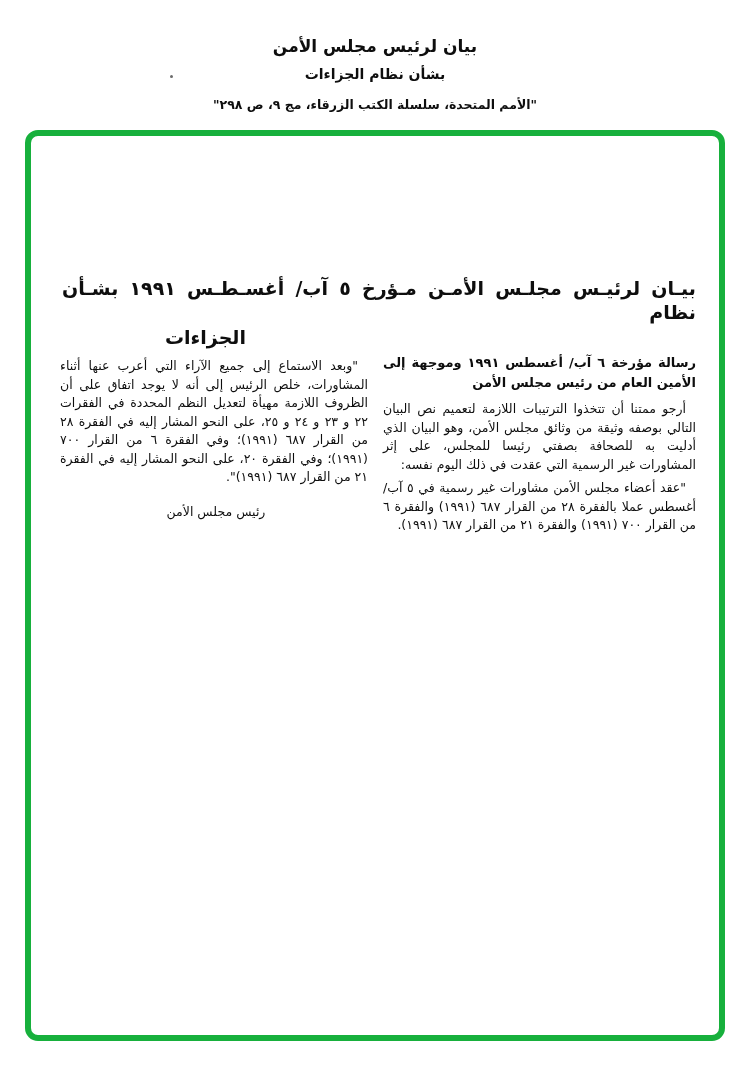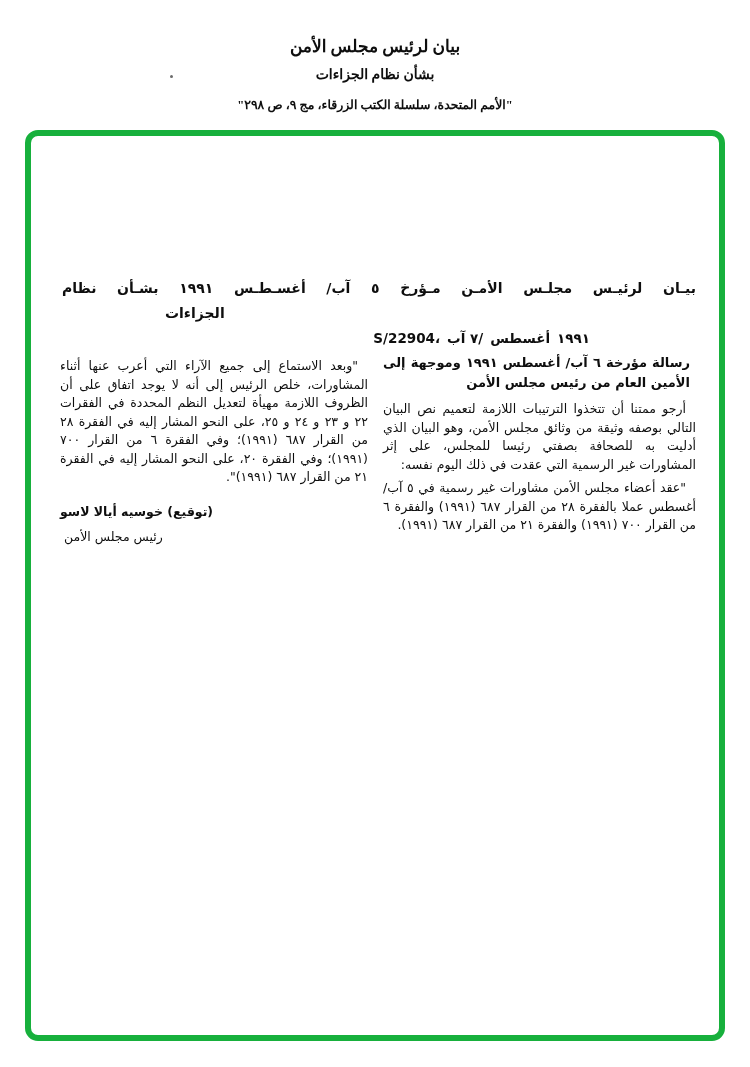--- a/index.html
+++ b/index.html
@@ -5,96 +5,89 @@
   html,body{margin:0;padding:0;background:#ffffff;}
   .page{
     position:relative;
     width:750px;height:1067px;
     background:#ffffff;
     font-family:"DejaVu Sans",sans-serif;
     color:#0e0e0e;
     overflow:hidden;
   }
   
-  .hdr{position:absolute;left:0;width:100%;text-align:center;font-weight:700;font-family:Liberation Serif, serif;}
+  .hdr{position:absolute;left:0;width:100%;text-align:center;font-weight:700;}
   .hdr-1{top:36px;font-size:17px;}
   .hdr-2{top:66px;font-size:14px;}
   .hdr-3{top:97px;font-size:12.5px;}
   .scan-dot{
     position:absolute;left:170px;top:75px;width:3px;height:3px;
     background:#6b6b6b;border-radius:50%;
   }
   
   .frame{
     position:absolute;left:25px;top:130px;
     width:700px;height:911px;
     box-sizing:border-box;
     border:6px solid #17b03c;
     border-radius:13px;
     background:#ffffff;
   }
   
   .title-block{
     position:absolute;top:276px;right:54px;width:634px;
-    font-weight:700;font-size:14px;line-height:24px;
+    font-weight:700;font-size:19px;line-height:24px;
   }
   .title-l1{text-align:justify;text-align-last:justify;word-spacing:3px;}
   .title-l2{text-align:left;padding-left:0;padding-right:0;margin-right:0;
             padding-top:1px;}
   .title-l2-inner{display:inline-block;margin-left:103px;}
   
   .doc-ref{
     position:absolute;top:330px;right:160px;
     direction:ltr;display:flex;gap:7px;
     font-size:13.5px;font-weight:700;
   }
   
   .col{position:absolute;font-size:12.5px;line-height:18.5px;text-align:justify;}
   .col-right{top:353px;right:54px;width:313px;}
   .col-left{top:357px;left:60px;width:308px;}
-  .letter-heading{font-weight:700;font-size:13px;line-height:20px;margin:0 6px 7px 0;text-align:justify;}
+  .letter-heading{font-weight:700;font-size:13px;line-height:20px;margin:0 0 7px 0;text-align:justify;}
   .col p{margin:0 0 5px 0;text-indent:10px;}
   .statement-par{margin:0;}
   .signature{margin-top:16px;text-align:left;direction:rtl;}
   .sig-name{font-weight:700;font-size:12.5px;}
-  .sig-title{font-size:12.5px;margin-top:7px;padding-left:4px;}
+  .sig-title{font-size:12.5px;margin-top:7px;padding-left:4px;text-align:center;}
 </style>
 </head>
 <body>
 
 <div class="page">
 
   <div class="hdr hdr-1">بيان لرئيس مجلس الأمن</div>
   <div class="hdr hdr-2">بشأن نظام الجزاءات</div>
   <div class="hdr hdr-3">"الأمم المتحدة، سلسلة الكتب الزرقاء، مج ٩، ص ٢٩٨"</div>
   <div class="scan-dot"></div>
 
   <div class="frame"></div>
 
   <div class="title-block">
     <div class="title-l1">بيـان لرئيـس مجلـس الأمـن مـؤرخ ٥ آب/ أغسـطـس ١٩٩١ بشـأن نظام</div>
     <div class="title-l2">
       <span class="title-l2-inner">الجزاءات</span>
     </div>
   </div>
 
-  <div class="doc-ref">
-    <span>S/22904،</span>
-    <span>٧ آب/</span>
-    <span>أغسطس</span>
-    <span>١٩٩١</span>
-  </div>
 
   <div class="col col-right">
     <div class="letter-heading">رسالة مؤرخة ٦ آب/ أغسطس ١٩٩١ وموجهة إلى الأمين العام من رئيس مجلس الأمن</div>
     <p>أرجو ممتنا أن تتخذوا الترتيبات اللازمة لتعميم نص البيان التالي بوصفه وثيقة من وثائق مجلس الأمن، وهو البيان الذي أدليت به للصحافة بصفتي رئيسا للمجلس، على إثر المشاورات غير الرسمية التي عقدت في ذلك اليوم نفسه:</p>
     <p>"عقد أعضاء مجلس الأمن مشاورات غير رسمية في ٥ آب/ أغسطس عملا بالفقرة ٢٨ من القرار ٦٨٧ (١٩٩١) والفقرة ٦ من القرار ٧٠٠ (١٩٩١) والفقرة ٢١ من القرار ٦٨٧ (١٩٩١).</p>
   </div>
 
   <div class="col col-left">
     <p class="statement-par">"وبعد الاستماع إلى جميع الآراء التي أعرب عنها أثناء المشاورات، خلص الرئيس إلى أنه لا يوجد اتفاق على أن الظروف اللازمة مهيأة لتعديل النظم المحددة في الفقرات ٢٢ و ٢٣ و ٢٤ و ٢٥، على النحو المشار إليه في الفقرة ٢٨ من القرار ٦٨٧ (١٩٩١)؛ وفي الفقرة ٦ من القرار ٧٠٠ (١٩٩١)؛ وفي الفقرة ٢٠، على النحو المشار إليه في الفقرة ٢١ من القرار ٦٨٧ (١٩٩١)".</p>
     <div class="signature">
-      <div class="sig-name">(توقيع) خوسيه أيالا لاسو</div>
       <div class="sig-title">رئيس مجلس الأمن</div>
     </div>
   </div>
 
 </div>
 
 </body></html>

